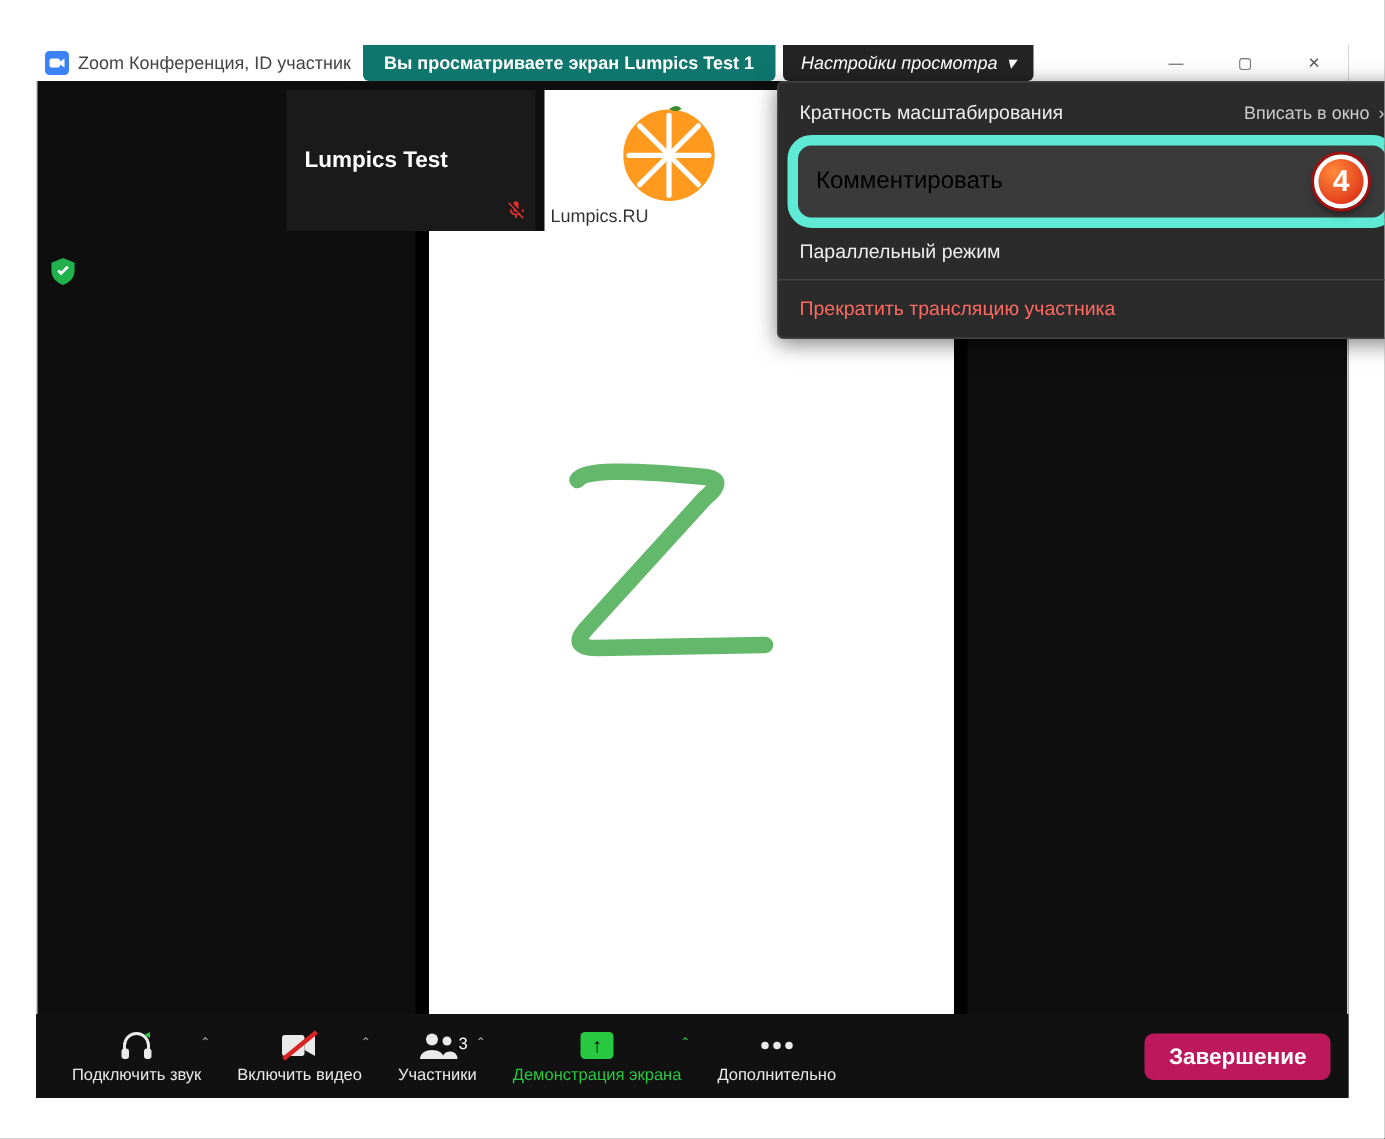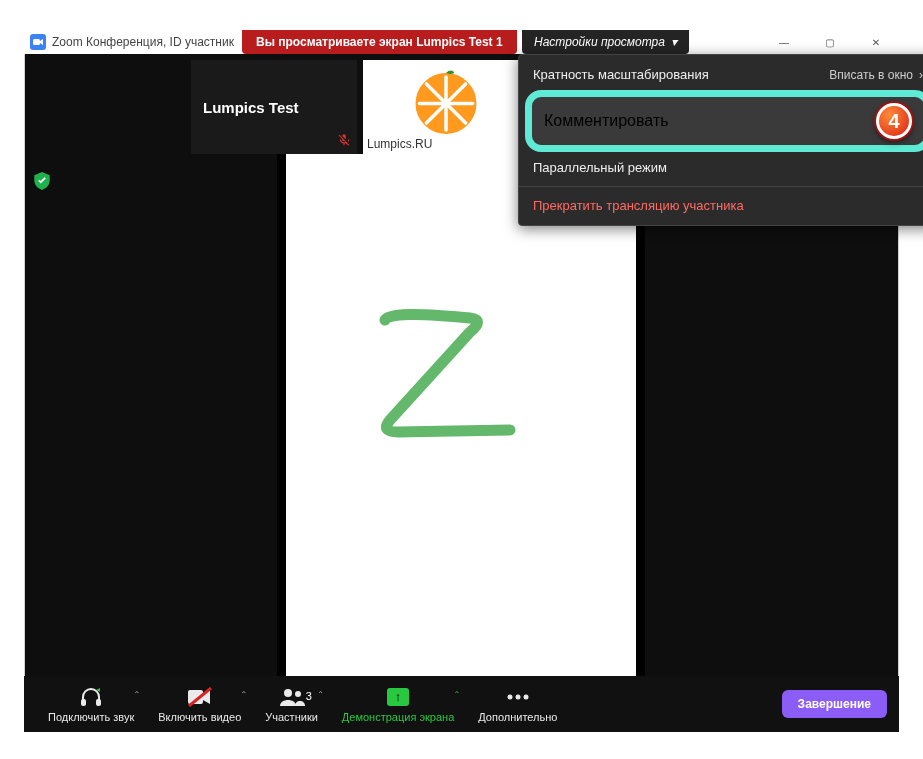--- a/index.html
+++ b/index.html
@@ -4,21 +4,21 @@
 <style>
   * { box-sizing: border-box; margin: 0; padding: 0; font-family: "Segoe UI", Arial, sans-serif; }
   html, body { width: 923px; height: 759px; background: #fff; overflow: hidden; }
   .frame { position: relative; width: 923px; height: 759px; background: #fff; }
   .viewport { position: absolute; left: 24px; top: 30px; width: 875px; height: 702px; background: #0e0e0e; border: 1px solid #d0d0d0; }
 
   
   .titlebar { position: absolute; left: 24px; top: 30px; width: 875px; height: 24px; background: #fff; display: flex; align-items: center; }
   .titlebar .zoom-icon { width: 16px; height: 16px; margin: 0 6px; display:flex; align-items:center; justify-content:center; }
   .titlebar .title-text { font-size: 12px; color: #444; white-space: nowrap; }
-  .green-banner { position: absolute; left: 242px; top: 30px; height: 24px; padding: 0 14px; background: #b91c1c; color: #fff; font-size: 12px; font-weight: 600; display: flex; align-items: center; border-radius: 0 0 4px 4px; }
+  .green-banner { position: absolute; left: 242px; top: 30px; height: 24px; padding: 0 14px; background: #0f766e; color: #fff; font-size: 12px; font-weight: 600; display: flex; align-items: center; border-radius: 0 0 4px 4px; }
   .view-settings { position: absolute; left: 522px; top: 30px; height: 24px; padding: 0 12px; background: #242424; color: #fff; font-size: 12px; display: flex; align-items: center; border-radius: 0 0 4px 4px; cursor: pointer; gap:6px;font-style:italic;}
   .win-controls { position: absolute; right: 24px; top: 30px; height: 24px; display: flex; }
   .win-btn { width: 46px; height: 24px; display: flex; align-items: center; justify-content: center; color: #555; font-size: 10px; cursor: pointer; }
 
   
   .thumbs { position: absolute; left: 191px; top: 60px; height: 94px; display: flex; gap: 6px; }
   .thumb { position: relative; width: 166px; height: 94px; background: #1a1a1a; overflow: hidden; }
   .thumb .label { position: absolute; left: 4px; bottom: 3px; color: #fff; font-size: 12px; text-shadow: 0 0 3px #000; }
   .thumb .mute { position: absolute; right: 6px; bottom: 4px; color: #e03030; font-size: 13px; }
   .orange { position:absolute; left:50%; top:50%; transform:translate(-50%,-55%); width:70px; height:70px; }
@@ -45,21 +45,21 @@
   .step-badge { width:36px; height:36px; border-radius:50%; background: radial-gradient(circle at 35% 30%, #ff8a3a, #d92112); border:3px solid #fff; box-shadow: 0 0 0 2px #a01010, 0 3px 6px rgba(0,0,0,.6); color:#fff; font-weight:800; font-size:20px; display:flex; align-items:center; justify-content:center; }
 
   
   .toolbar { position: absolute; left: 24px; right: 24px; bottom: 27px; height: 56px; background: #111; display:flex; align-items:center; padding: 0 12px; }
   .tool { display:flex; flex-direction:column; align-items:center; justify-content:center; color:#eaeaea; font-size:11px; padding: 0 12px; cursor:pointer; min-width:72px; position:relative; }
   .tool .ico { height:22px; display:flex; align-items:center; justify-content:center; margin-bottom:3px; }
   .tool .count { position:absolute; top:4px; right:18px; color:#fff; font-size:11px; }
   .tool.green { color:#28c840; }
   .tool.green .share-box { width:22px; height:18px; border-radius:3px; background:#28c840; display:flex; align-items:center; justify-content:center; color:#000; font-weight:900; font-size:13px; }
   .spacer { flex:1; }
-  .end-btn { background:#8b5cf6; color:#fff; font-size:12px; font-weight:600; padding:7px 16px; border-radius:6px; cursor:pointer;margin-left:44px; }
+  .end-btn { background:#be185d; color:#fff; font-size:15px; font-weight:600; padding:7px 16px; border-radius:6px; cursor:pointer;margin-left:44px; }
   .caret { font-size:8px; position:absolute; top:4px; right:6px; color:#aaa;}
 </style>
 </head>
 <body>
 
 <div class="frame">
   <div class="viewport"></div>
 
   <div class="titlebar">
     <span class="zoom-icon">

